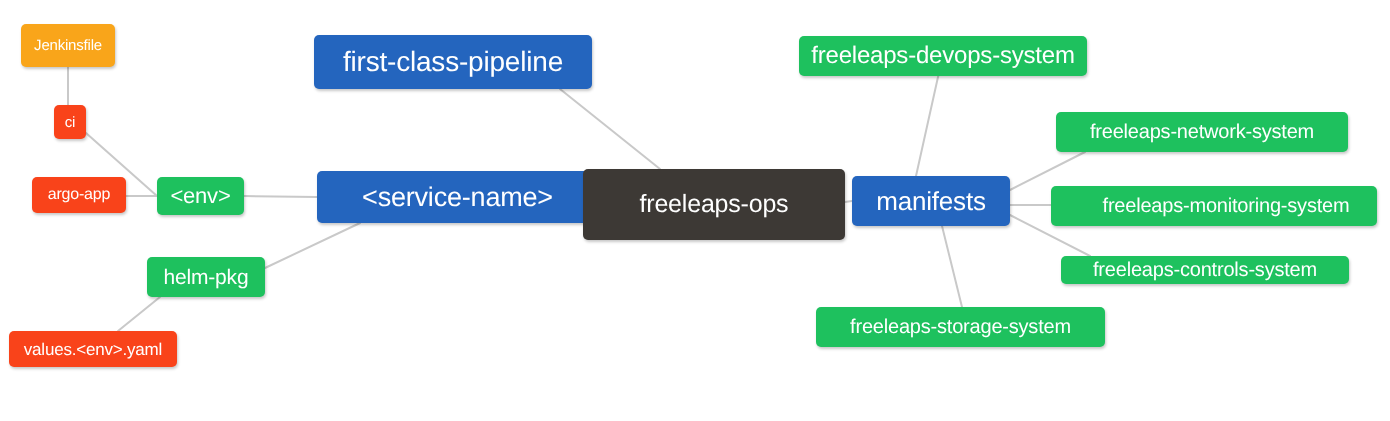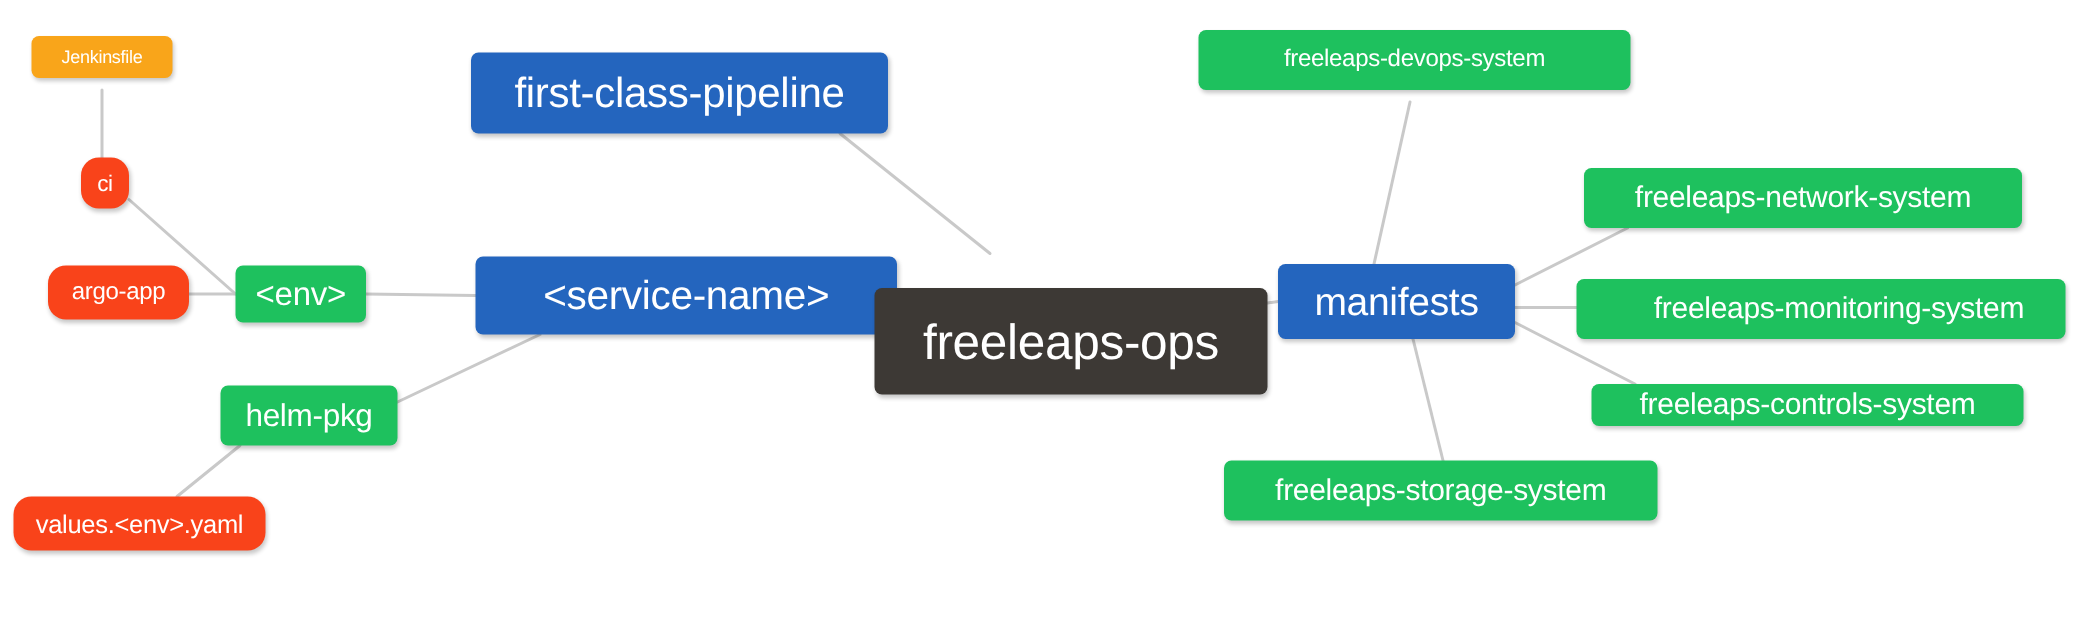--- a/index.html
+++ b/index.html
@@ -34,21 +34,21 @@
     white-space: nowrap;
     line-height: 1;
     box-shadow: 1px 2px 3px rgba(0,0,0,0.22);
     letter-spacing: -0.2px;
     text-rendering: geometricPrecision;
   }
   .n-root   { background: #3d3935; }
   .n-blue   { background: #2465be; }
   .n-green  { background: #1ec15e; }
   .n-orange { background: #f9a51a; }
-  .n-red    { background: #f9431a; border-radius: 12px; }
+  .n-red    { background: #f9431a; }
 </style>
 </head>
 <body>
 
 <div id="canvas">
   <svg id="edges" viewBox="0 0 1390 421" xmlns="http://www.w3.org/2000/svg">
       <line x1="68" y1="60" x2="68" y2="105" stroke="#c9c9c9" stroke-width="2" stroke-linecap="round"></line>
       <line x1="86" y1="133" x2="157" y2="196" stroke="#c9c9c9" stroke-width="2" stroke-linecap="round"></line>
       <line x1="126" y1="196" x2="157" y2="196" stroke="#c9c9c9" stroke-width="2" stroke-linecap="round"></line>
       <line x1="244" y1="196" x2="317" y2="197" stroke="#c9c9c9" stroke-width="2" stroke-linecap="round"></line>
@@ -57,29 +57,29 @@
       <line x1="568" y1="197" x2="583" y2="200" stroke="#c9c9c9" stroke-width="2" stroke-linecap="round"></line>
       <line x1="560" y1="89" x2="660" y2="169" stroke="#c9c9c9" stroke-width="2" stroke-linecap="round"></line>
       <line x1="845" y1="202" x2="852" y2="201" stroke="#c9c9c9" stroke-width="2" stroke-linecap="round"></line>
       <line x1="916" y1="176" x2="940" y2="68" stroke="#c9c9c9" stroke-width="2" stroke-linecap="round"></line>
       <line x1="1010" y1="190" x2="1085" y2="152" stroke="#c9c9c9" stroke-width="2" stroke-linecap="round"></line>
       <line x1="1010" y1="205" x2="1051" y2="205" stroke="#c9c9c9" stroke-width="2" stroke-linecap="round"></line>
       <line x1="1010" y1="215" x2="1090" y2="256" stroke="#c9c9c9" stroke-width="2" stroke-linecap="round"></line>
       <line x1="942" y1="226" x2="962" y2="307" stroke="#c9c9c9" stroke-width="2" stroke-linecap="round"></line>
     </svg>
   <div id="node-layer">
-      <div class="node n-orange" style="left: 21px; top: 24px; width: 94px; height: 28px; font-size: 12px;">Jenkinsfile</div>
+      <div class="node n-orange" style="left: 21px; top: 24px; width: 94px; height: 43px; font-size: 15px;">Jenkinsfile</div>
       <div class="node n-red" style="left: 54px; top: 105px; width: 32px; height: 34px; font-size: 15px;">ci</div>
       <div class="node n-red" style="left: 32px; top: 177px; width: 94px; height: 36px; font-size: 16px;">argo-app</div>
       <div class="node n-green" style="left: 157px; top: 177px; width: 87px; height: 38px; font-size: 22px;">&lt;env&gt;</div>
       <div class="node n-green" style="left: 147px; top: 257px; width: 118px; height: 40px; font-size: 21px;">helm-pkg</div>
       <div class="node n-red" style="left: 9px; top: 331px; width: 168px; height: 36px; font-size: 17px;">values.&lt;env&gt;.yaml</div>
       <div class="node n-blue" style="left: 314px; top: 35px; width: 278px; height: 54px; font-size: 28px; text-align: right;">first-class-pipeline</div>
       <div class="node n-blue" style="left: 317px; top: 171px; width: 281px; height: 52px; font-size: 27px;">&lt;service-name&gt;</div>
-      <div class="node n-root" style="left: 583px; top: 169px; width: 262px; height: 71px; font-size: 33px; margin-top: 23px;">freeleaps-ops</div>
+      <div class="node n-root" style="left: 583px; top: 169px; width: 262px; height: 71px; font-size: 25px;">freeleaps-ops</div>
       <div class="node n-blue" style="left: 852px; top: 176px; width: 158px; height: 50px; font-size: 26px;">manifests</div>
-      <div class="node n-green" style="left: 799px; top: 20px; width: 288px; height: 40px; font-size: 16px;">freeleaps-devops-system</div>
+      <div class="node n-green" style="left: 799px; top: 36px; width: 288px; height: 40px; font-size: 24px;">freeleaps-devops-system</div>
       <div class="node n-green" style="left: 1056px; top: 112px; width: 292px; height: 40px; font-size: 20px;">freeleaps-network-system</div>
       <div class="node n-green" style="left: 1051px; top: 186px; width: 326px; height: 40px; font-size: 20px; padding-left: 24px;">freeleaps-monitoring-system</div>
       <div class="node n-green" style="left: 1061px; top: 256px; width: 288px; height: 28px; font-size: 20px;">freeleaps-controls-system</div>
       <div class="node n-green" style="left: 816px; top: 307px; width: 289px; height: 40px; font-size: 20px;">freeleaps-storage-system</div>
     </div>
 </div>
 
 </body></html>

